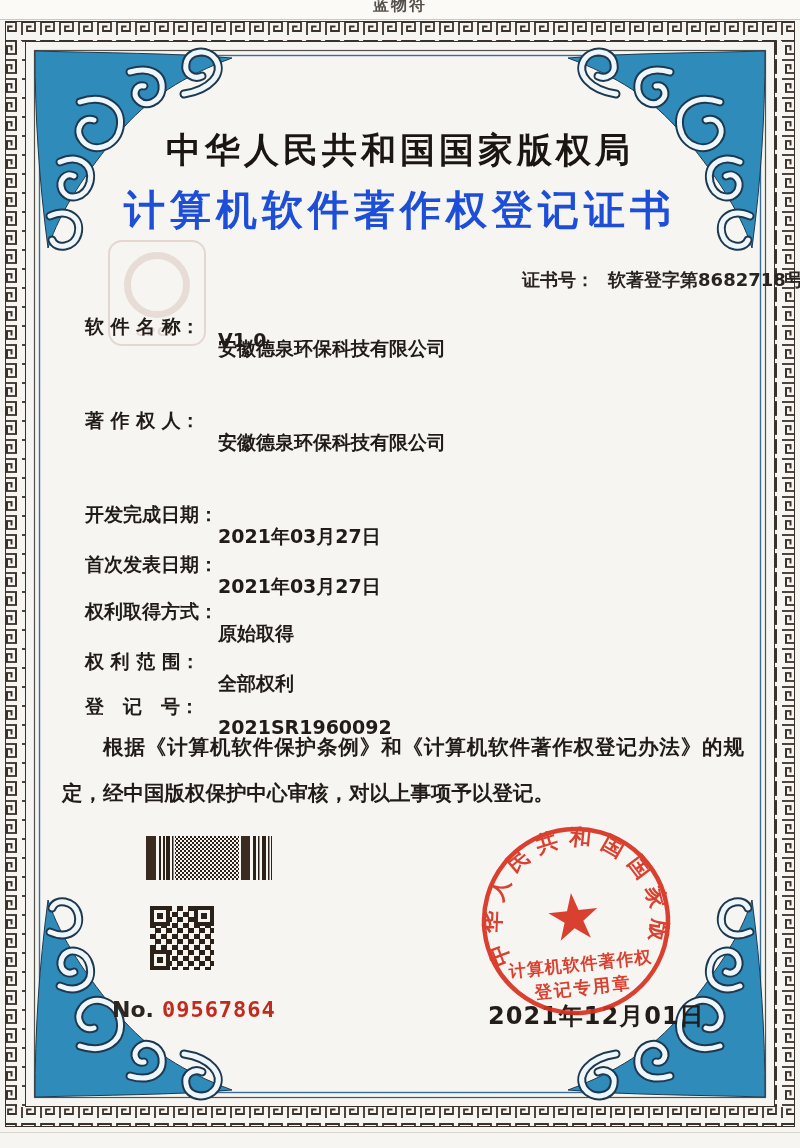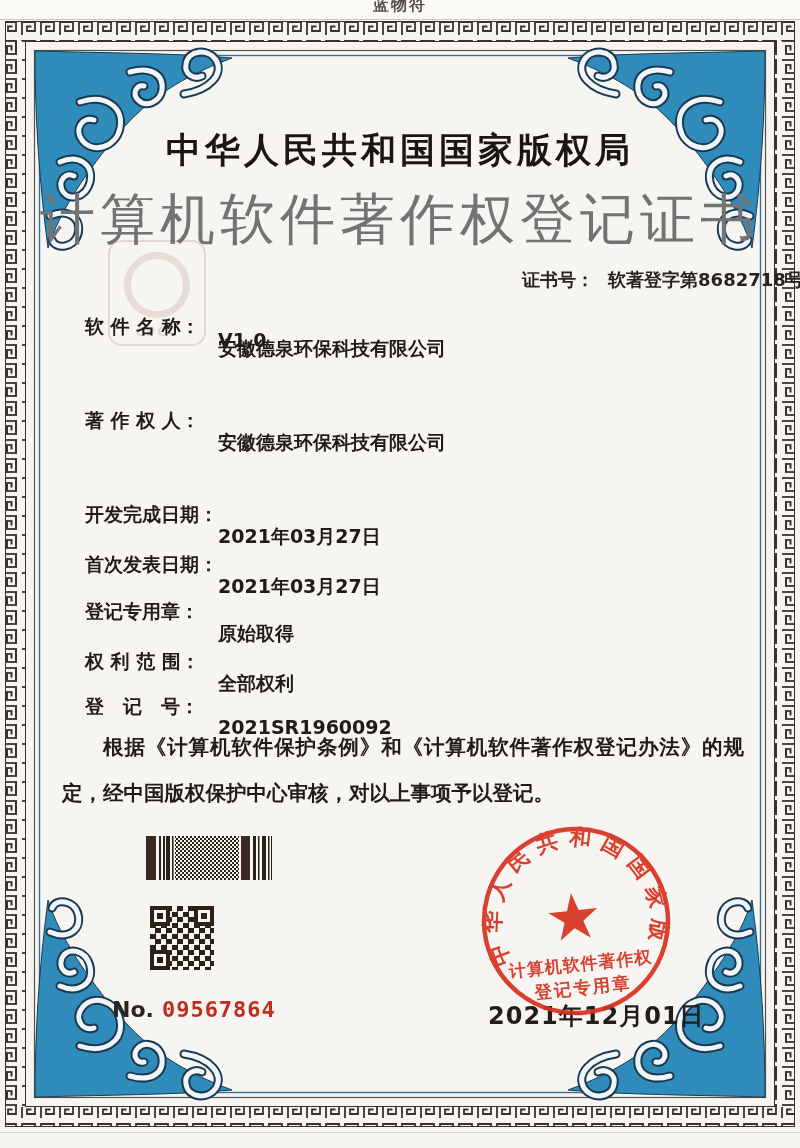--- a/index.html
+++ b/index.html
@@ -25,21 +25,21 @@
   .cd{stroke:#1d3950;stroke-width:9;fill:none;stroke-linecap:round;}
   .cw{stroke:#eef6fa;stroke-width:5;fill:none;stroke-linecap:round;}
 
   
   .authority{
     position:absolute;top:127px;left:0;width:100%;text-align:center;
     font-size:35px;font-weight:bold;letter-spacing:4px;color:#1b1613;z-index:2;
   }
   .cert-title{
     position:absolute;top:183px;left:0;width:100%;text-align:center;
-    font-size:55px;font-weight:normal;letter-spacing:5px;color:#737373;z-index:2;
+    font-size:41px;font-weight:bold;letter-spacing:5px;color:#1d4ed8;z-index:2;
   }
   .cert-no{
     position:absolute;top:247px;left:497px;font-size:18px;font-weight:bold;
     color:#2a2420;z-index:2;white-space:pre;
   }
   .cert-no .v{margin-left:14px;}
 
   
   .wm{
     position:absolute;left:108px;top:240px;width:94px;height:102px;
@@ -165,21 +165,21 @@
   </div>
   <div class="row" style="top:480px">
     <span class="lab">开发完成日期：</span>
     <span class="val">2021年03月27日</span>
   </div>
   <div class="row" style="top:530px">
     <span class="lab">首次发表日期：</span>
     <span class="val">2021年03月27日</span>
   </div>
   <div class="row" style="top:577px">
-    <span class="lab">登记专用章：</span>
+    <span class="lab">权利取得方式：</span>
     <span class="val">原始取得</span>
   </div>
   <div class="row" style="top:627px">
     <span class="lab">权 利 范 围：</span>
     <span class="val">全部权利</span>
   </div>
   <div class="row" style="top:672px">
     <span class="lab">登　记　号：</span>
     <span class="val">2021SR1960092</span>
   </div>

